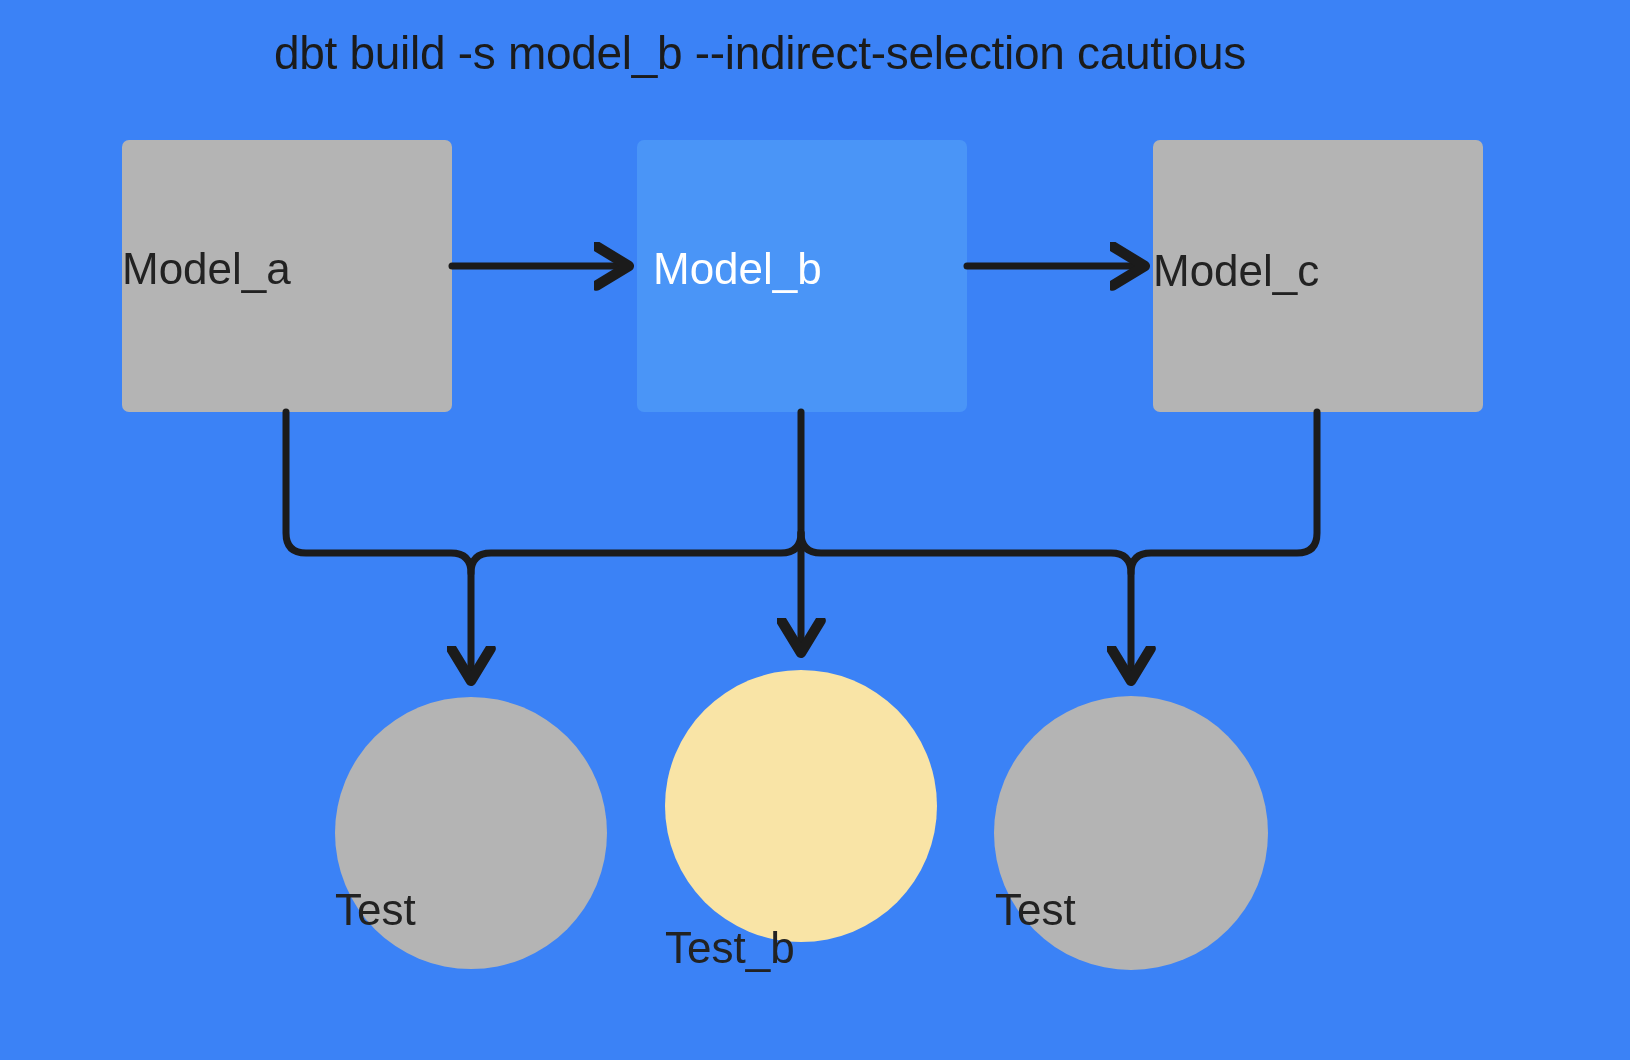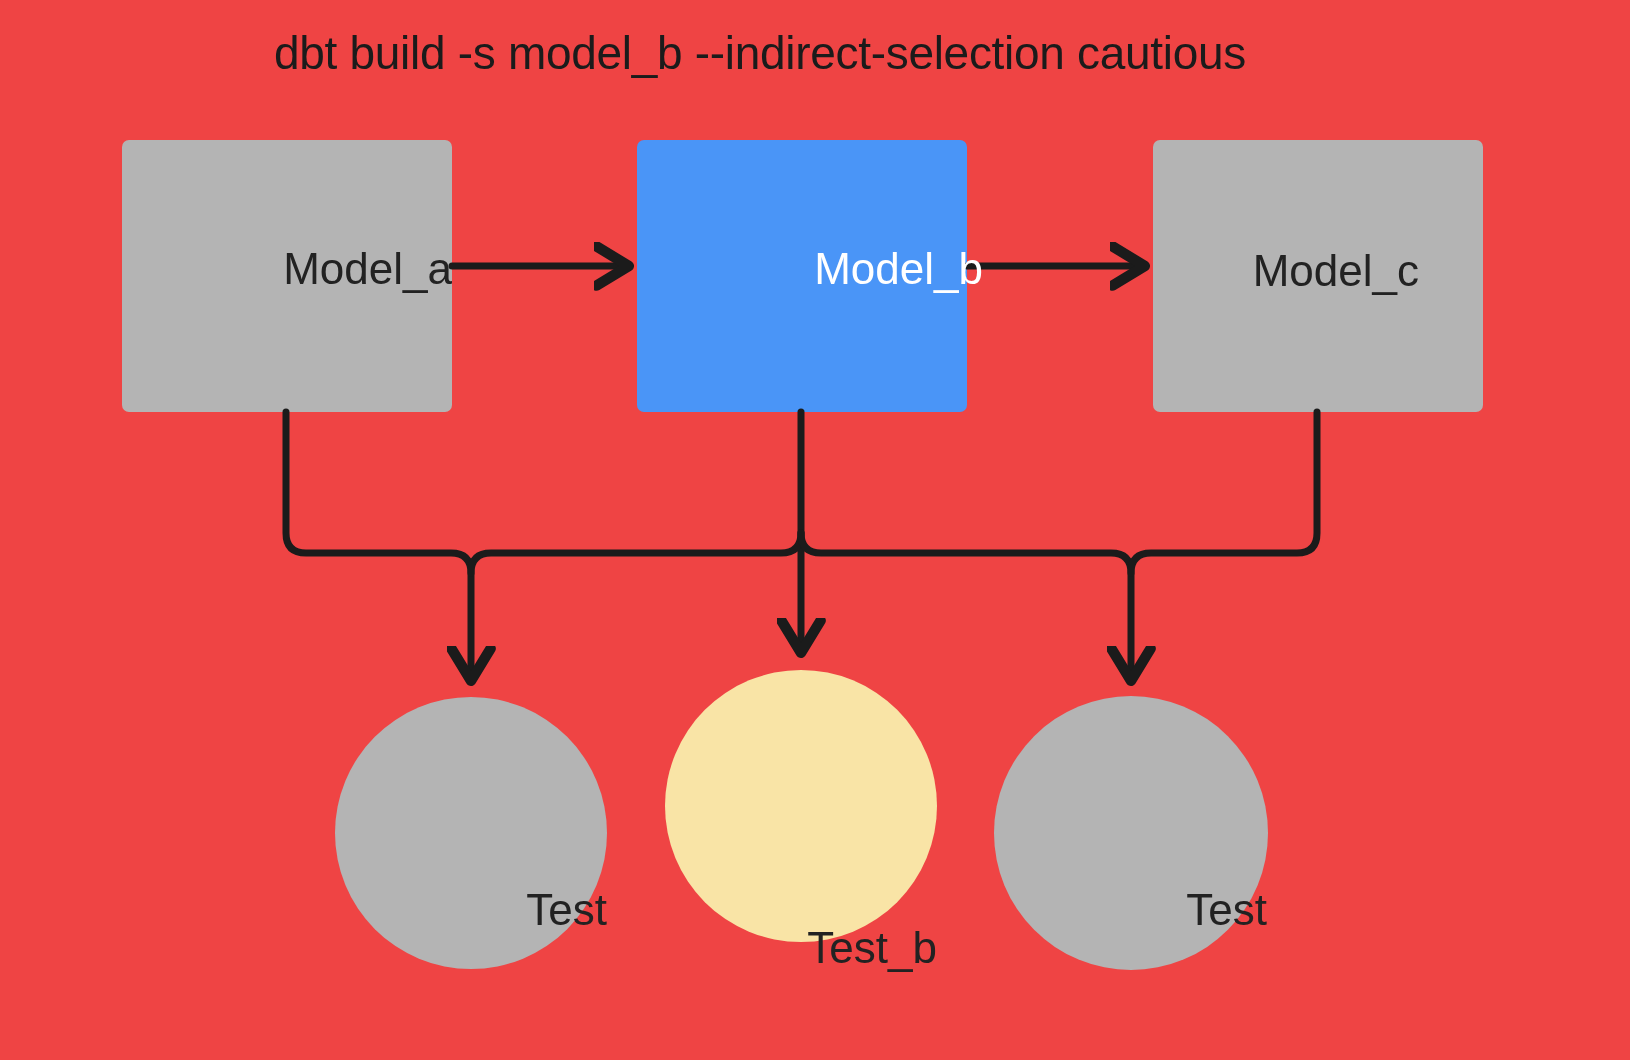--- a/index.html
+++ b/index.html
@@ -7,21 +7,21 @@
     padding: 0;
     background: #ffffff;
   }
   body {
     font-family: "Liberation Sans", sans-serif;
   }
   #canvas {
     position: relative;
     width: 1630px;
     height: 1060px;
-    background: #ef4444;
+    background: #3b82f6;
     overflow: hidden;
   }
   #diagram-svg {
     position: absolute;
     top: 0;
     left: 0;
     width: 1630px;
     height: 1060px;
   }
   .title {
@@ -30,21 +30,21 @@
     left: 0;
     width: 1520px;
     text-align: center;
     font-size: 46px;
     color: #1b1b1b;
     letter-spacing: -0.3px;
     white-space: nowrap;
   }
   .node-label {
     position: absolute;
-    text-align: right;
+    text-align: left;
     pointer-events: none;
     white-space: pre;
     line-height: 1.05;
   }
   .model-label {
     font-size: 44px;
     color: #222222;
   }
   .model-label.on-accent {
     color: #ffffff;

